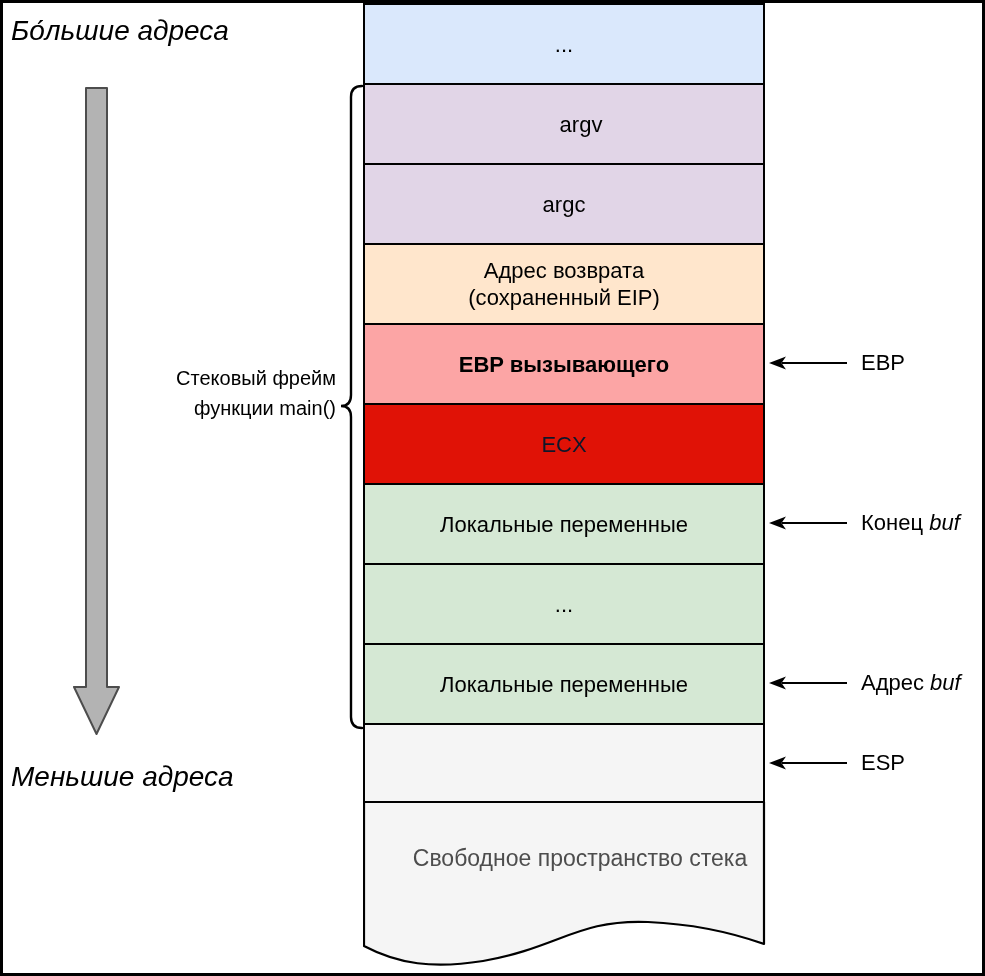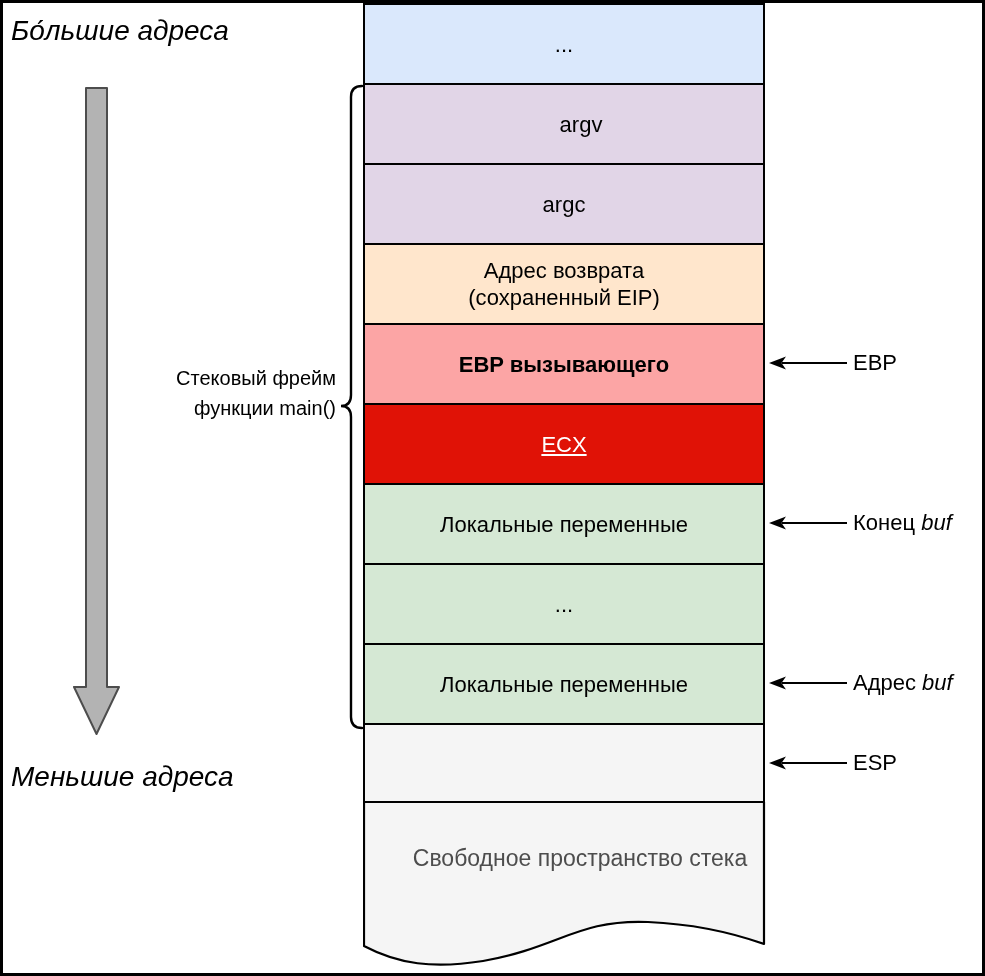--- a/index.html
+++ b/index.html
@@ -35,37 +35,37 @@
     box-sizing:border-box;
     width:402px;height:82px;
     border:2px solid #000;
     margin-top:-2px;
     display:flex;align-items:center;justify-content:center;
     font-size:22px;color:#000;
     text-align:center;
   }
   .box:first-child{margin-top:0;}
   .box span{white-space:pre-line;line-height:27px;}
-  .box.ecx{color:#ffffff;text-decoration:underline;}
+  .box.ecx{color:#0f172a;}
   .free-space-svg{position:absolute;left:360px;top:798px;}
   .free-space-label{
     position:absolute;
     left:360px;top:842px;width:434px;
     text-align:center;
     font-size:23px;color:#4d4d4d;
   }
   .down-arrow-svg{position:absolute;left:66px;top:82px;}
   .brace-svg{position:absolute;left:334px;top:80px;}
   .pointer{
     position:absolute;
     left:765px;height:28px;
     display:flex;align-items:center;
     white-space:nowrap;
   }
-  .pointer .lbl{font-size:22px;color:#000;margin-left:5px;}
+  .pointer .lbl{font-size:22px;color:#000;margin-left:13px;}
   .pointer .lbl .it{font-style:italic;}
   .pointer.p-ebp{top:346px;}
   .pointer.p-endbuf{top:506px;}
   .pointer.p-startbuf{top:666px;}
   .pointer.p-esp{top:746px;}
 </style>
 </head>
 <body>
 
 <div class="canvas">

